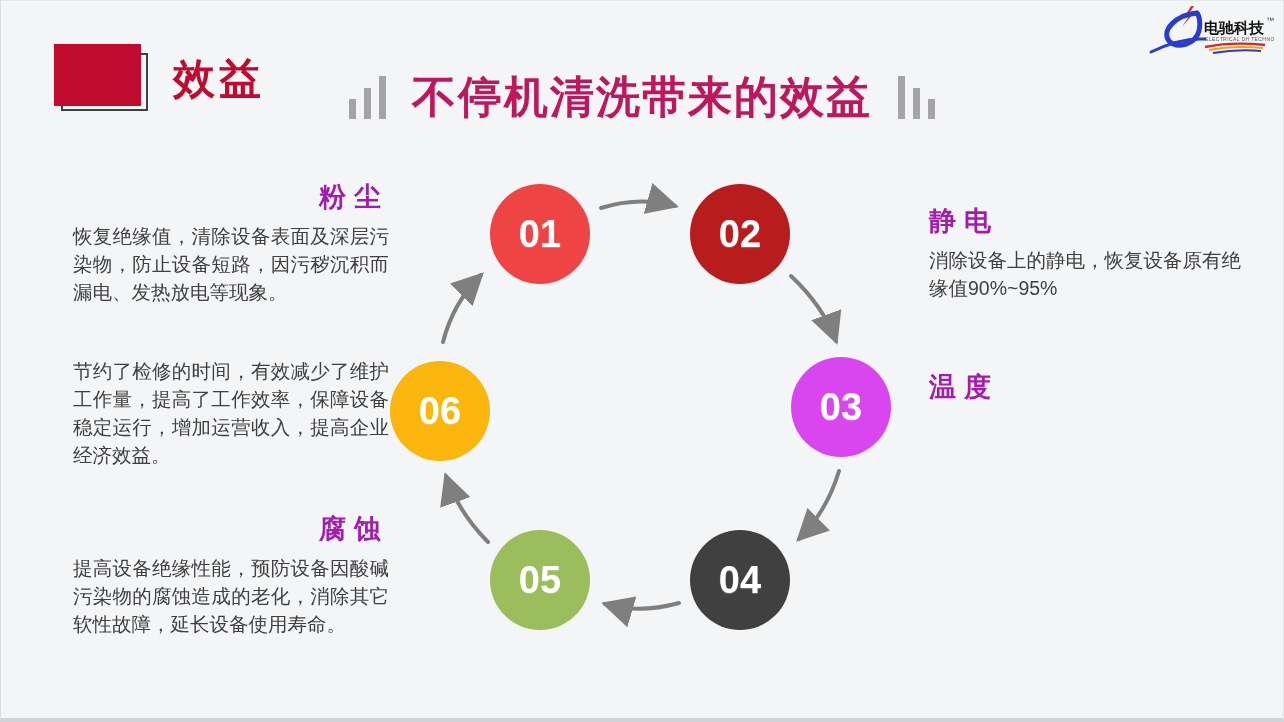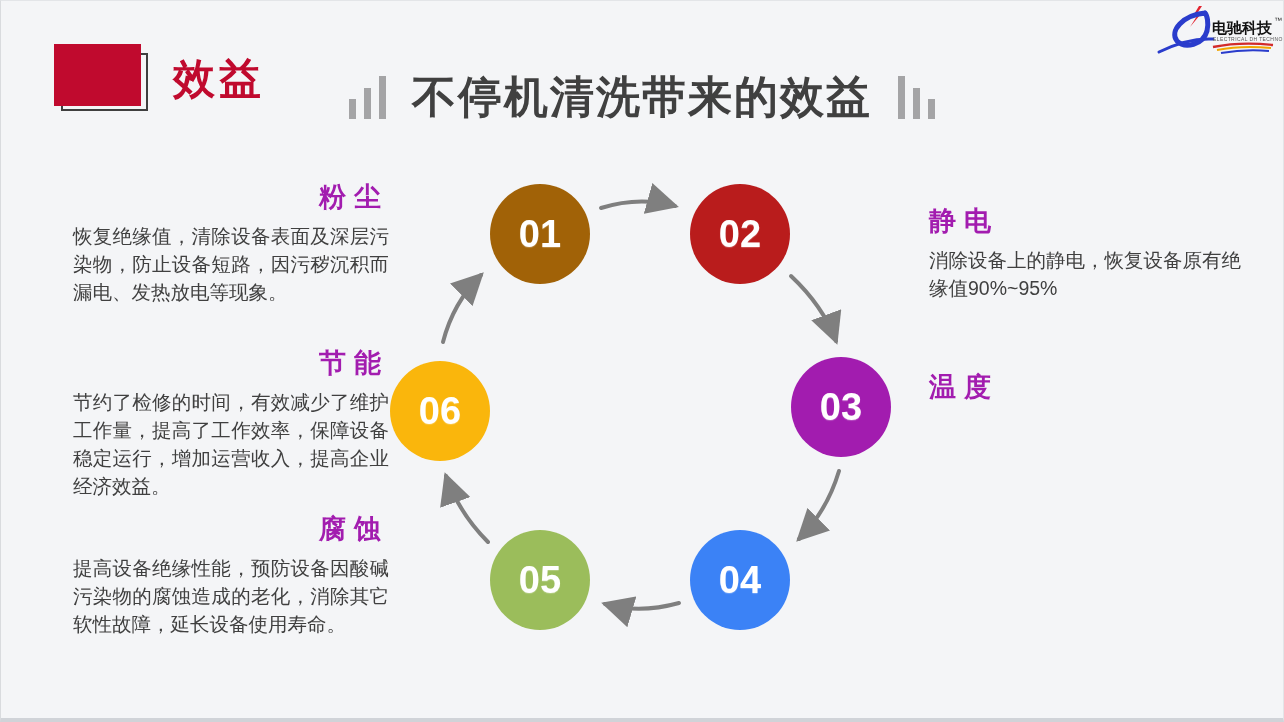--- a/index.html
+++ b/index.html
@@ -41,27 +41,27 @@
   
   .title-row {
     position: absolute; left: 0; top: 62px; width: 100%;
     height: 58px;
     display: flex; align-items: flex-end; justify-content: center;
   }
   .bar-group { display: flex; align-items: flex-end; gap: 8px; padding-bottom: 2px; }
   .bar { width: 7px; background: #a4a4a6; }
   .bar.h1 { height: 20px; } .bar.h2 { height: 31px; } .bar.h3 { height: 43px; }
   .main-title {
-    font-size: 44px; font-weight: 700; color: #404040;
+    font-size: 44px; font-weight: 700; color: #be185d;
     letter-spacing: 2px; margin: 0 26px; line-height: 1;
     padding-bottom: 2px;
   }
 
   
-  .logo { position: absolute; right: 0; top: 4px; width: 128px; height: 56px; }
+  .logo { position: absolute; right: 8px; top: 4px; width: 128px; height: 56px; }
 
   
   .circle {
     position: absolute; width: 100px; height: 100px; border-radius: 50%;
     display: flex; align-items: center; justify-content: center;
     color: #ffffff; font-size: 38px; font-weight: 700;
     text-shadow: 0 1px 1px rgba(255,255,255,0.25);
   }
   .c1 { left: 489px; top: 183px; }
   .c2 { left: 689px; top: 183px; }
@@ -133,33 +133,32 @@
       </marker>
     </defs>
     <path d="M230,47 Q268,35 304,45" fill="none" stroke="#7f7f7f" stroke-width="4" stroke-linecap="round" marker-end="url(#ah)"></path>
     <path d="M420,115 Q452,145 465,180" fill="none" stroke="#7f7f7f" stroke-width="4" stroke-linecap="round" marker-end="url(#ah)"></path>
     <path d="M468,310 Q456,350 428,378" fill="none" stroke="#7f7f7f" stroke-width="4" stroke-linecap="round" marker-end="url(#ah)"></path>
     <path d="M308,442 Q268,453 234,443" fill="none" stroke="#7f7f7f" stroke-width="4" stroke-linecap="round" marker-end="url(#ah)"></path>
     <path d="M117,381 Q88,352 75,315" fill="none" stroke="#7f7f7f" stroke-width="4" stroke-linecap="round" marker-end="url(#ah)"></path>
     <path d="M72,181 Q82,142 110,114" fill="none" stroke="#7f7f7f" stroke-width="4" stroke-linecap="round" marker-end="url(#ah)"></path>
   </svg>
 
-  <div class="circle c1" style="background-color: #a16207;">01</div>
+  <div class="circle c1" style="background-color: #ef4444;">01</div>
   <div class="circle c2" style="background-color: #b91c1c;">02</div>
-  <div class="circle c3" style="background-color: #a21caf;">03</div>
-  <div class="circle c4" style="background-color: #3b82f6;">04</div>
+  <div class="circle c3" style="background-color: #d946ef;">03</div>
+  <div class="circle c4" style="background-color: #404040;">04</div>
   <div class="circle c5" style="background-color: rgb(155, 189, 91);">05</div>
   <div class="circle c6" style="background-color: rgb(250, 182, 12);">06</div>
 
   <div class="benefit left b-pos-1">
     <div class="b-title">粉尘</div>
     <div class="b-body">恢复绝缘值，清除设备表面及深层污染物，防止设备短路，因污秽沉积而漏电、发热放电等现象。</div>
   </div>
   <div class="benefit left b-pos-2">
-    <div class="b-title">节能</div>
     <div class="b-body">节约了检修的时间，有效减少了维护工作量，提高了工作效率，保障设备稳定运行，增加运营收入，提高企业经济效益。</div>
   </div>
   <div class="benefit left b-pos-3">
     <div class="b-title">腐蚀</div>
     <div class="b-body">提高设备绝缘性能，预防设备因酸碱污染物的腐蚀造成的老化，消除其它软性故障，延长设备使用寿命。</div>
   </div>
 
   <div class="benefit right b-pos-1">
     <div class="b-title">静电</div>
     <div class="b-body">消除设备上的静电，恢复设备原有绝缘值90%~95%</div>

